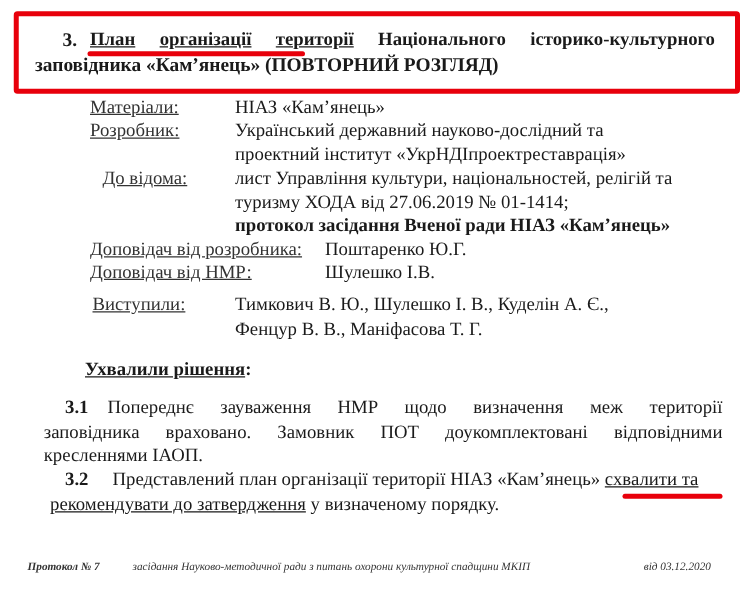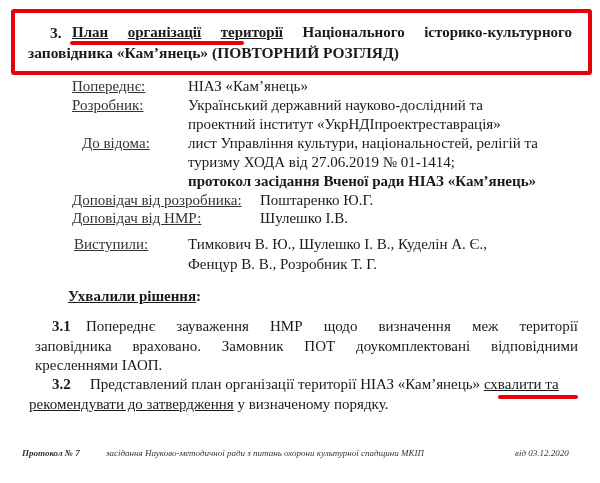--- a/index.html
+++ b/index.html
@@ -31,41 +31,41 @@
 <div class="abs title" style="left:50px; top:24px;">3.</div>
 <div class="justify-line title" style="left:72px; top:24px; width:500px;">
   <span class="ul">План</span>
   <span class="ul">організації</span>
   <span class="ul">території</span>
   <span>Національного</span>
   <span>історико-культурного</span>
 </div>
 <div class="abs title" style="left:28px; top:44px;">заповідника «Кам’янець» (ПОВТОРНИЙ РОЗГЛЯД)</div>
 
-<div class="abs lbl" style="left:72px; top:78px;">Попереднє:</div>
+<div class="abs lbl" style="left:72px; top:78px;">Матеріали:</div>
 <div class="abs t" style="left:188px; top:78px;">НІАЗ «Кам’янець»</div>
 
 <div class="abs lbl" style="left:72px; top:97px;">Розробник:</div>
 <div class="abs t" style="left:188px; top:97px;">Український державний науково-дослідний та</div>
 <div class="abs t" style="left:188px; top:116px;">проектний інститут «УкрНДІпроектреставрація»</div>
 
 <div class="abs lbl" style="left:72px; top:135px;margin-left:10px;">До відома:</div>
 <div class="abs t" style="left:188px; top:135px;">лист Управління культури, національностей, релігій та</div>
 <div class="abs t" style="left:188px; top:154px;">туризму ХОДА від 27.06.2019 № 01-1414;</div>
 <div class="abs t" style="left:188px; top:173px;font-weight:bold;">протокол засідання Вченої ради НІАЗ «Кам’янець»</div>
 
 <div class="abs lbl" style="left:72px; top:192px;">Доповідач від розробника:</div>
 <div class="abs t" style="left:260px; top:192px;">Поштаренко Ю.Г.</div>
 
 <div class="abs lbl" style="left:72px; top:210px;">Доповідач від НМР:</div>
 <div class="abs t" style="left:260px; top:210px;">Шулешко І.В.</div>
 
 <div class="abs lbl" style="left:74px; top:236px;">Виступили:</div>
 <div class="abs t" style="left:188px; top:236px;">Тимкович В. Ю., Шулешко І. В., Куделін А. Є.,</div>
-<div class="abs t" style="left:188px; top:256px;">Фенцур В. В., Розробник Т. Г.</div>
+<div class="abs t" style="left:188px; top:256px;">Фенцур В. В., Маніфасова Т. Г.</div>
 
 <div class="abs t bold" style="left:68px; top:288px;">
   <span class="ul">Ухвалили рішення</span><span>:</span>
 </div>
 
 <div class="abs t bold" style="left:52px; top:318px;">3.1</div>
 <div class="justify-line" style="left:86px; top:318px; width:492px;">
   <span>Попереднє</span>
   <span>зауваження</span>
   <span>НМР</span>
@@ -82,20 +82,20 @@
   <span>доукомплектовані</span>
   <span>відповідними</span>
 </div>
 <div class="abs t" style="left:35px; top:357px;">кресленнями ІАОП.</div>
 
 <div class="abs t bold" style="left:52px; top:376px;">3.2</div>
 <div class="abs t" style="left:90px; top:376px;">
   <span>Представлений план організації території НІАЗ «Кам’янець»</span>
   <span class="ul">схвалити та</span>
 </div>
-<div class="abs t" style="left:29px; top:396px;">
+<div class="abs t" style="left:40px; top:396px;">
   <span class="ul">рекомендувати до затвердження</span>
   <span>у визначеному  порядку.</span>
 </div>
 
 <div class="abs footer bold" style="left:22px; top:448px;">Протокол № 7</div>
 <div class="abs footer" style="left:106px; top:448px;">засідання Науково-методичної ради з питань охорони культурної спадщини МКІП</div>
 <div class="abs footer" style="left:515px; top:448px;">від 03.12.2020</div>
 
 </body></html>

